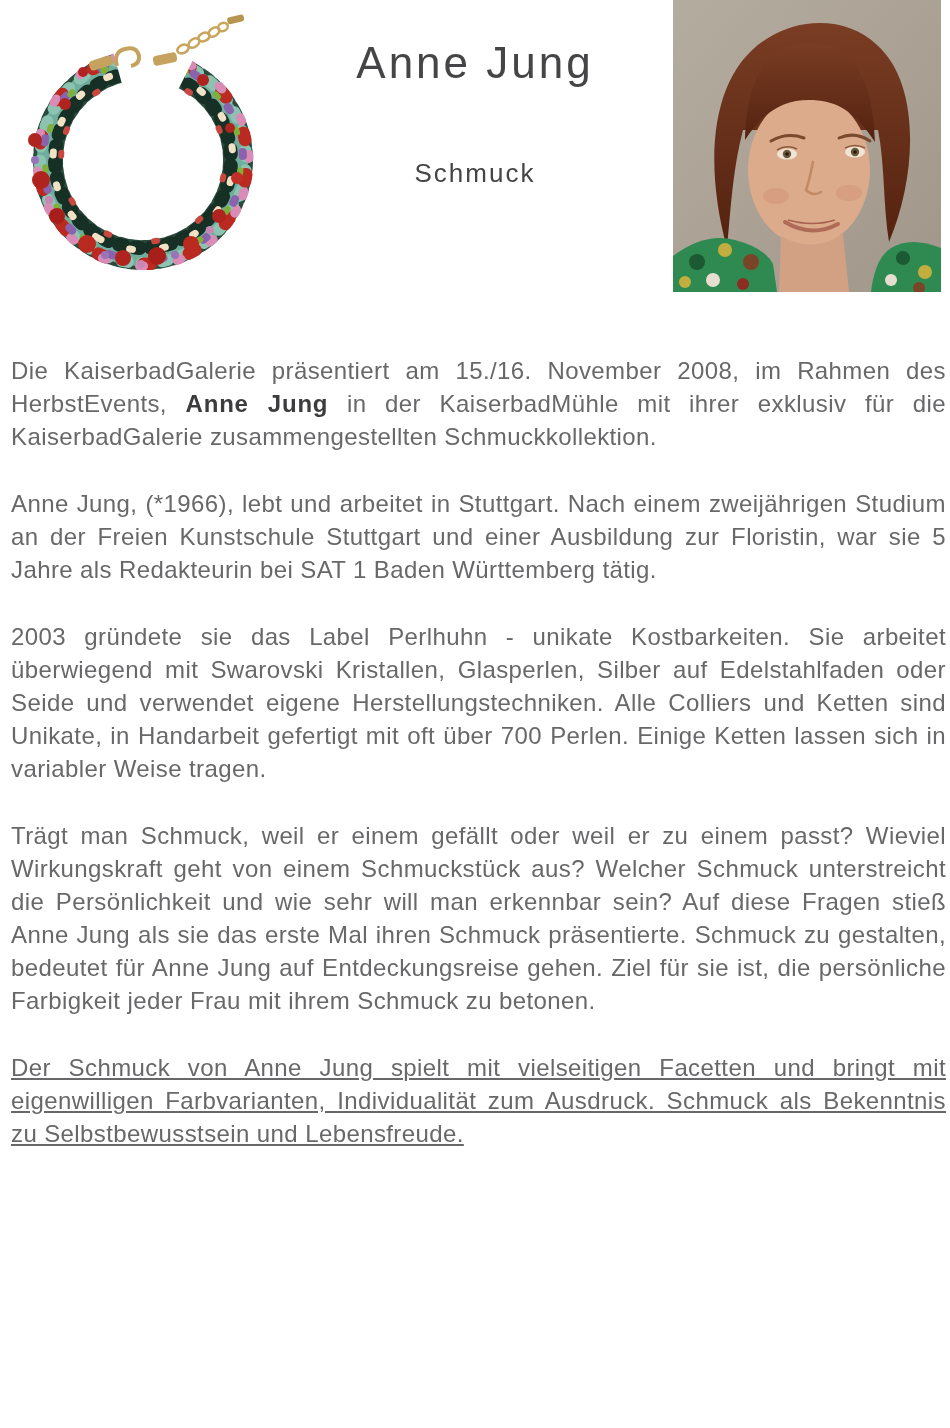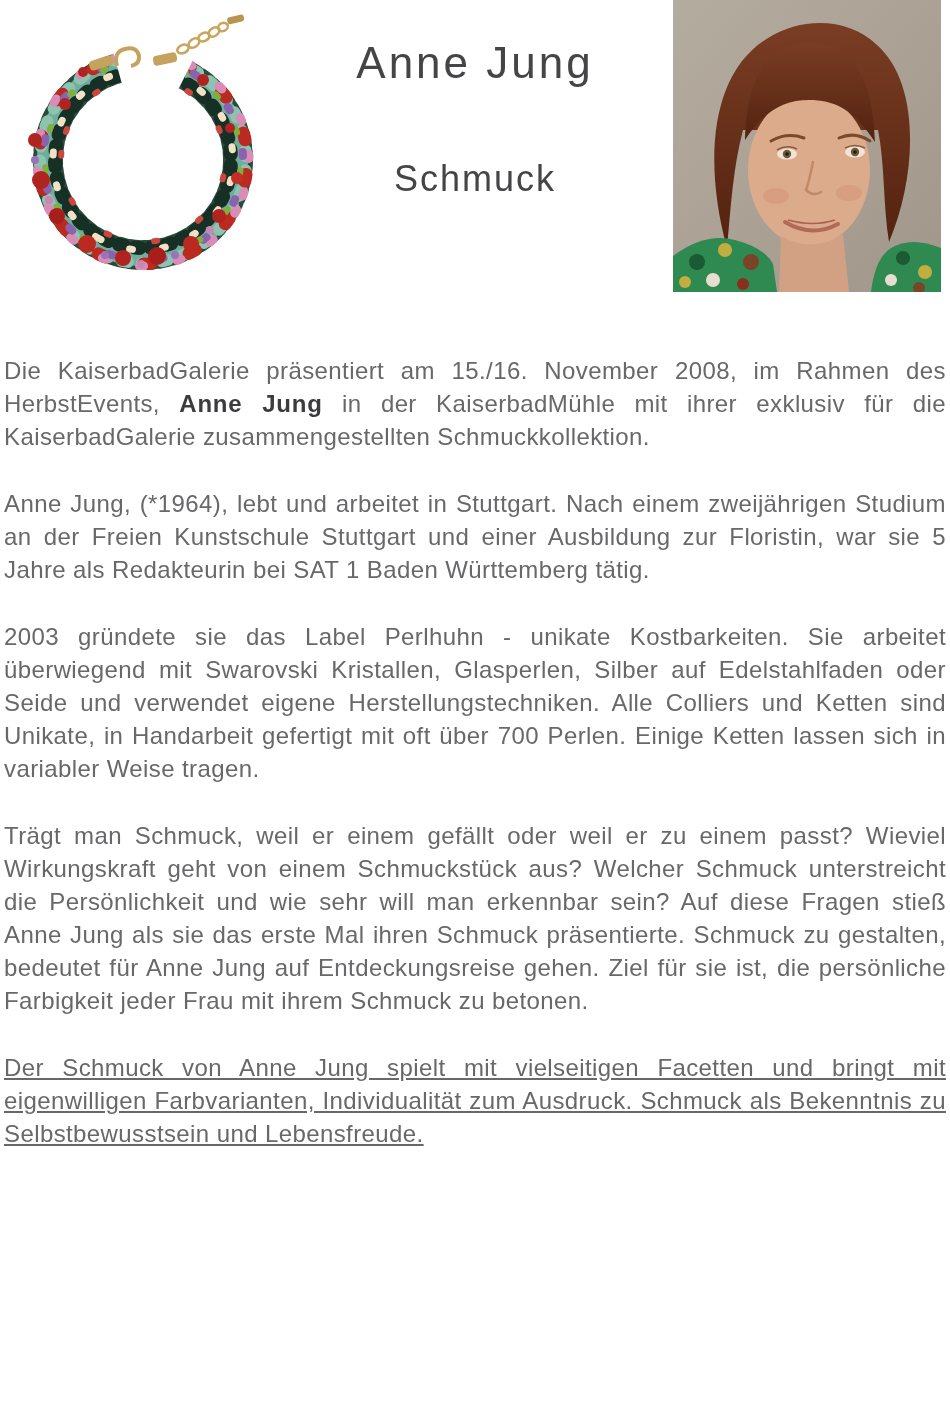--- a/index.html
+++ b/index.html
@@ -17,25 +17,25 @@
   .necklace-wrap { position:absolute; left:5px; top:8px; width:275px; height:262px; }
   .portrait-wrap { position:absolute; right:9px; top:0; width:268px; height:292px; }
   .titles { position:absolute; left:300px; right:300px; top:0; text-align:center; }
   .main-title {
     margin:38px 0 0 0;
     font-size:44px; font-weight:400; letter-spacing:3px;
     color:#454547;
   }
   .sub-title {
     margin:70px 0 0 0;
-    font-size:36px; font-weight:400; letter-spacing:2px;
+    font-size:26px; font-weight:400; letter-spacing:2px;
     color:#454547;
   }
   
-  .content { padding:62px 4px 0 4px; }
+  .content { padding:62px 4px 0 4px;margin-left:7px; }
   .content p {
     margin:0 0 34px 0;
     font-size:24px; line-height:33px;
     letter-spacing:0.4px;
     color:#68686a;
     text-align:justify;
   }
   .content p:last-child { margin-bottom:0;text-decoration:underline; }
   .artist-bold { font-weight:700; color:#3c3c3e; letter-spacing:0.8px; }
   svg { display:block; }
@@ -175,21 +175,21 @@
           </g>
         </g>
       </svg>
     </div>
   </div>
 
   <div class="content">
 
     <p><span>Die KaiserbadGalerie präsentiert am 15./16. November 2008, im Rahmen des HerbstEvents, </span><span class="artist-bold">Anne Jung</span><span> in der KaiserbadMühle mit ihrer exklusiv für die KaiserbadGalerie zusammengestellten Schmuckkollektion.</span></p>
 
-    <p>Anne Jung, (*1964), lebt und arbeitet in Stuttgart. Nach einem zweijährigen Studium an der Freien Kunstschule Stuttgart und einer Ausbildung zur Floristin, war sie 5 Jahre als Redakteurin bei SAT 1 Baden Württemberg tätig.</p>
+    <p>Anne Jung, (*1966), lebt und arbeitet in Stuttgart. Nach einem zweijährigen Studium an der Freien Kunstschule Stuttgart und einer Ausbildung zur Floristin, war sie 5 Jahre als Redakteurin bei SAT 1 Baden Württemberg tätig.</p>
 
     <p>2003 gründete sie das Label Perlhuhn - unikate Kostbarkeiten. Sie arbeitet überwiegend mit Swarovski Kristallen, Glasperlen, Silber auf Edelstahlfaden oder Seide und verwendet eigene Herstellungstechniken. Alle Colliers und Ketten sind Unikate, in Handarbeit gefertigt mit oft über 700 Perlen. Einige Ketten lassen sich in variabler Weise tragen.</p>
 
 
     <p>Trägt man Schmuck, weil er einem gefällt oder weil er zu einem passt? Wieviel Wirkungskraft geht von einem Schmuckstück aus? Welcher Schmuck unterstreicht die Persönlichkeit und wie sehr will man erkennbar sein? Auf diese Fragen stieß Anne Jung als sie das erste Mal ihren Schmuck präsentierte. Schmuck zu gestalten, bedeutet für Anne Jung auf Entdeckungsreise gehen. Ziel für sie ist, die persönliche Farbigkeit jeder Frau mit ihrem Schmuck zu betonen.</p>
 
     <p>Der Schmuck von Anne Jung spielt mit vielseitigen Facetten und bringt mit eigenwilligen Farbvarianten, Individualität zum Ausdruck. Schmuck als Bekenntnis zu Selbstbewusstsein und Lebensfreude.</p>
 
   </div>
 </div>

